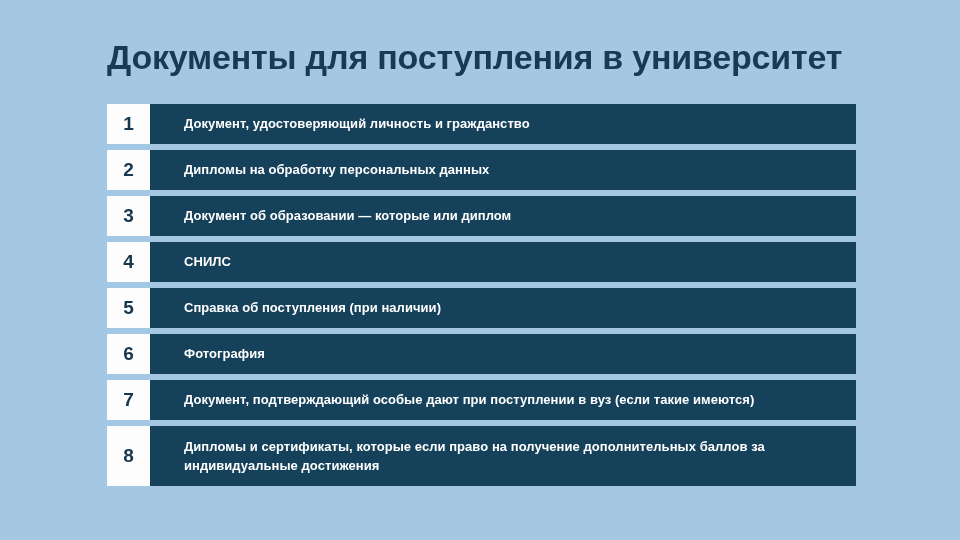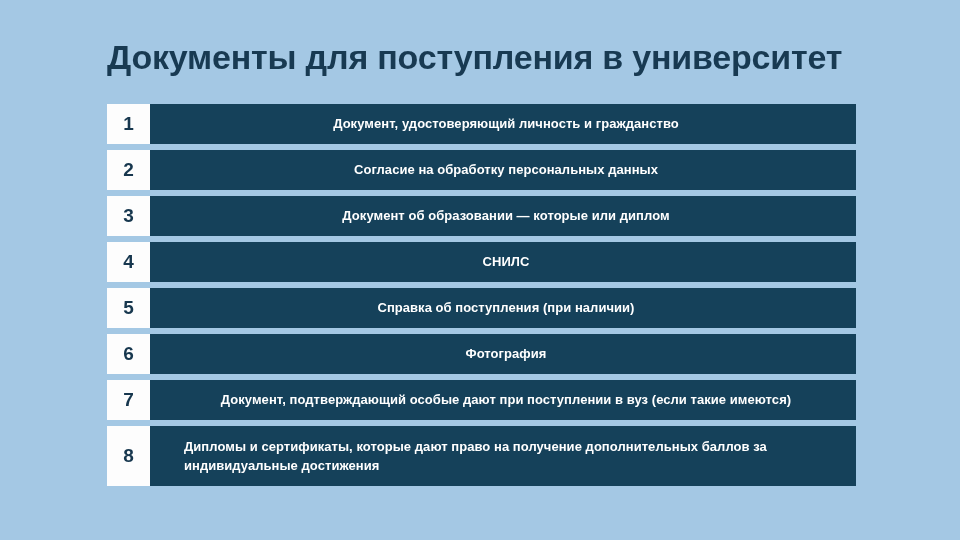--- a/index.html
+++ b/index.html
@@ -70,21 +70,20 @@
     letter-spacing: 0px;
   }
 
   .row-body {
     flex: 1 1 auto;
     display: flex;
     align-items: center;
     padding-left: 34px;
     padding-right: 28px;
     box-sizing: border-box;
-    justify-content: center;
   }
 
   .row-text {
     color: #ffffff;
     font-size: 13px;
     font-weight: 700;
     line-height: 18px;
     letter-spacing: 0.05px;
   }
 
@@ -107,21 +106,21 @@
     <div class="row h-single">
       <div class="row-num">1</div>
       <div class="row-body">
         <span class="row-text">Документ, удостоверяющий личность и гражданство</span>
       </div>
     </div>
 
     <div class="row h-single">
       <div class="row-num">2</div>
       <div class="row-body">
-        <span class="row-text">Согласие на обработку персональных данных</span>
+        <span class="row-text">Дипломы на обработку персональных данных</span>
       </div>
     </div>
 
     <div class="row h-single">
       <div class="row-num">3</div>
       <div class="row-body">
         <span class="row-text">Документ об образовании — которые или диплом</span>
       </div>
     </div>
 
@@ -149,18 +148,18 @@
     <div class="row h-single">
       <div class="row-num">7</div>
       <div class="row-body">
         <span class="row-text">Документ, подтверждающий особые дают при поступлении в вуз (если такие имеются)</span>
       </div>
     </div>
 
     <div class="row h-double">
       <div class="row-num">8</div>
       <div class="row-body">
-        <span class="row-text">Дипломы и сертификаты, которые дают право на получение дополнительных баллов за индивидуальные достижения</span>
+        <span class="row-text">Дипломы и сертификаты, которые если право на получение дополнительных баллов за индивидуальные достижения</span>
       </div>
     </div>
 
   </div>
 </div>
 
 </body></html>

